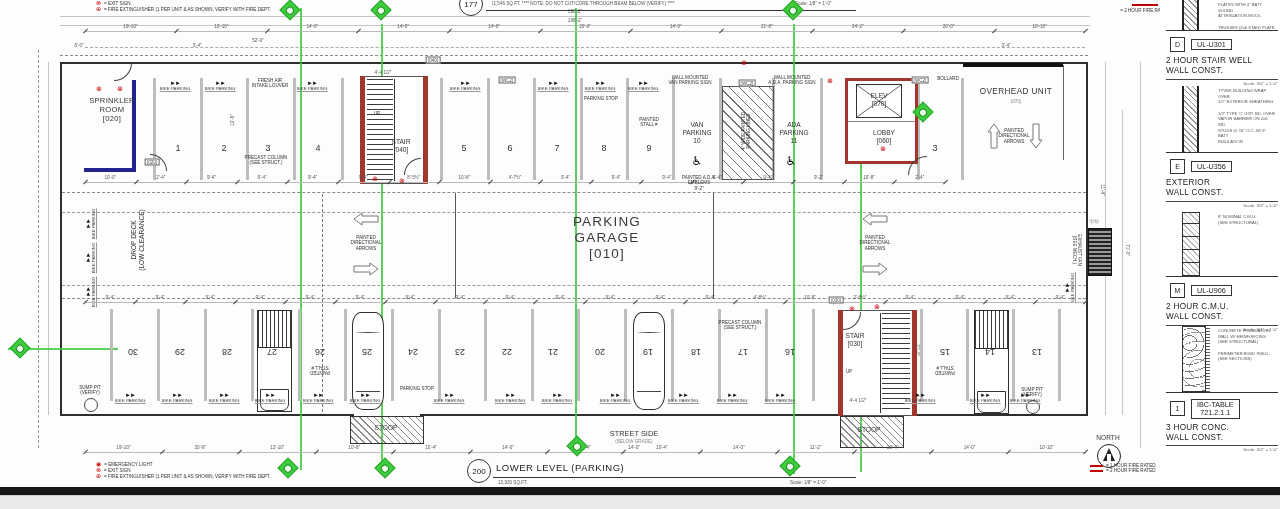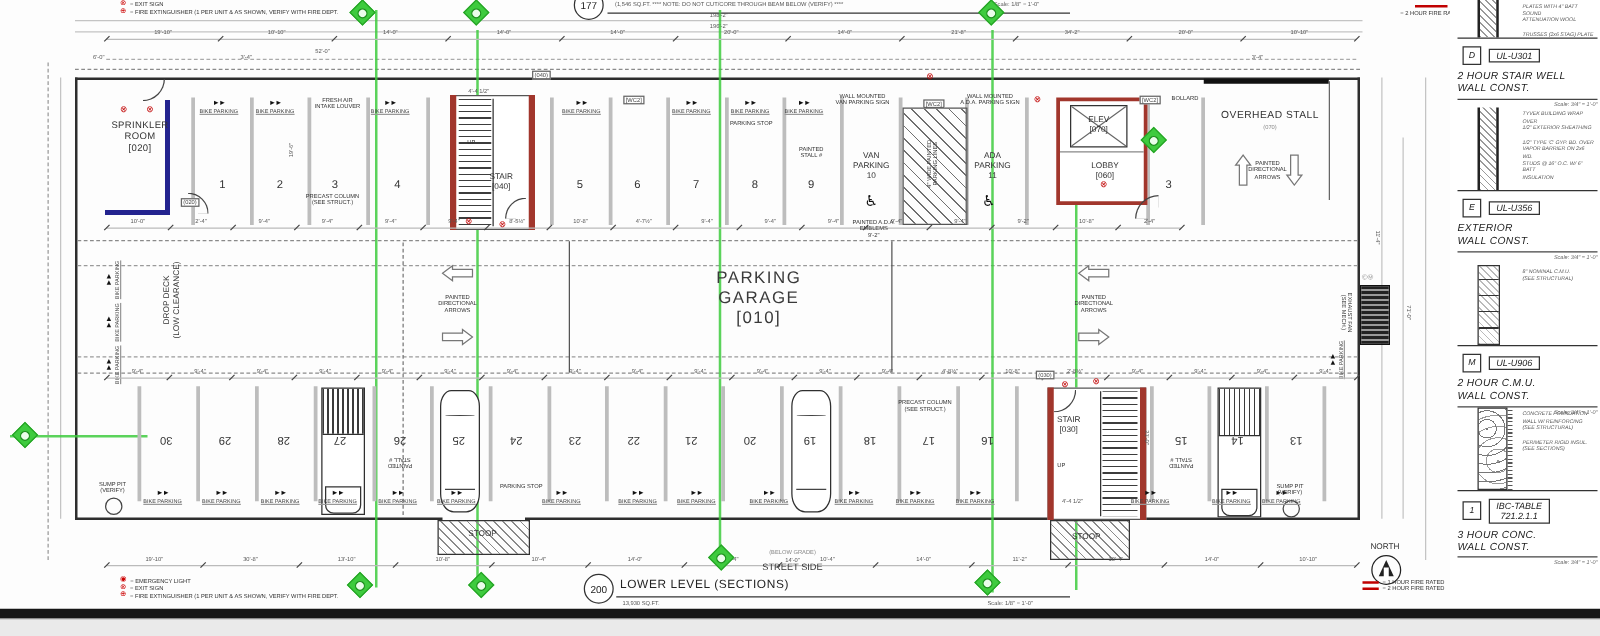--- a/index.html
+++ b/index.html
@@ -48,21 +48,21 @@
   .arrow{position:absolute;transform:translate(-50%,-50%);}
   .compass{position:absolute;width:22px;height:22px;border:1.6px solid #222;border-radius:50%;}
   .compass::after{content:"";position:absolute;left:4.5px;top:3px;width:0;height:0;
      border-left:6px solid transparent;border-right:6px solid transparent;border-bottom:13px solid #222;}
   .compass::before{content:"";position:absolute;left:8.5px;top:9px;width:4px;height:8px;background:#fff;z-index:2;}
   .legendrow{display:flex;align-items:center;gap:3px;white-space:nowrap;}
   .legicon{color:#c00;font-size:6px;line-height:1;}
   .leglabel{font-size:4.6px;color:#333;}
   .sym{position:absolute;transform:translate(-50%,-50%);font-size:7px;line-height:1;}
   
-  .detail{position:absolute;left:1166px;width:112px;font-style:italic;}
+  .detail{position:absolute;left:1166px;width:112px;}
   .dgraphic{position:relative;border-bottom:1px solid #333;}
   .wallbar{position:absolute;left:16px;top:0;bottom:0;width:13px;border-left:2.5px solid #222;
      border-right:2.5px solid #222;background:repeating-linear-gradient(45deg,#9a9a9a 0 1px,rgba(0,0,0,0) 1px 4px);}
   .wallbar.cmu{width:16px;border:1px solid #333;background:
      repeating-linear-gradient(0deg,rgba(0,0,0,0) 0 12px,#333 12px 13px),
      repeating-linear-gradient(45deg,#bbb 0 1px,rgba(0,0,0,0) 1px 4px);}
   .wallbar.conc{width:22px;border:1px solid #333;background:
      repeating-radial-gradient(circle at 30% 25%,#777 0 .8px,rgba(0,0,0,0) .8px 7px),
      repeating-radial-gradient(circle at 70% 65%,#999 0 .8px,rgba(0,0,0,0) .8px 9px);}
   .concstrip{position:absolute;left:40px;top:0;bottom:0;width:4px;
@@ -455,21 +455,21 @@
       <div class="tick" style="left: 885px; top: 299px;"></div>
       <div class="tick" style="left: 935px; top: 299px;"></div>
       <div class="tick" style="left: 985px; top: 299px;"></div>
       <div class="tick" style="left: 1035px; top: 299px;"></div>
       <div class="tick" style="left: 1085px; top: 299px;"></div>
       <div class="lbl room" style="left: 112px; top: 110px;">SPRINKLER<br>ROOM<br>[020]</div>
       <div class="lbl t6" style="left: 401px; top: 146px;">STAIR<br>[040]</div>
       <div class="lbl t6" style="left: 855px; top: 340px;">STAIR<br>[030]</div>
       <div class="lbl t6" style="left: 879px; top: 100px;">ELEV<br>[070]</div>
       <div class="lbl t6" style="left: 884px; top: 137px;">LOBBY<br>[060]</div>
-      <div class="lbl t8" style="left: 1016px; top: 92px;">OVERHEAD STALL</div>
+      <div class="lbl t8" style="left: 1016px; top: 92px;">OVERHEAD UNIT</div>
       <div class="lbl t4 gray" style="left: 1016px; top: 102px;">(070)</div>
       <div class="lbl big" style="left: 607px; top: 238px;">PARKING<br>GARAGE<br>[010]</div>
       <div class="lbl t6 rotl" style="left: 138px; top: 240px;">DROP DECK<br>(LOW CLEARANCE)</div>
       <div class="lbl t6" style="left: 697px; top: 133px;">VAN<br>PARKING<br>10</div>
       <div class="lbl t6" style="left: 794px; top: 133px;">ADA<br>PARKING<br>11</div>
       <div class="lbl t4" style="left: 366px; top: 243px;">PAINTED<br>DIRECTIONAL<br>ARROWS</div>
       <div class="lbl t4" style="left: 875px; top: 243px;">PAINTED<br>DIRECTIONAL<br>ARROWS</div>
       <div class="lbl t4" style="left: 1014px; top: 136px;">PAINTED<br>DIRECTIONAL<br>ARROWS</div>
       <div class="lbl t4" style="left: 270px; top: 83px;">FRESH AIR<br>INTAKE LOUVER</div>
       <div class="lbl t4" style="left: 690px; top: 80px;">WALL MOUNTED<br>VAN PARKING SIGN</div>
@@ -477,21 +477,21 @@
       <div class="lbl t4" style="left: 699px; top: 183px;">PAINTED A.D.A.<br>EMBLEMS<br>9'-2"</div>
       <div class="lbl t4" style="left: 266px; top: 160px;">PRECAST COLUMN<br>(SEE STRUCT.)</div>
       <div class="lbl t4" style="left: 740px; top: 325px;">PRECAST COLUMN<br>(SEE STRUCT.)</div>
       <div class="lbl t4 rotl" style="left: 746px; top: 131px;">4" WIDE PAINTED<br>PARKING LINES</div>
       <div class="lbl t4" style="left: 948px; top: 79px;">BOLLARD</div>
       <div class="lbl t4" style="left: 601px; top: 99px;">PARKING STOP</div>
       <div class="lbl t4" style="left: 417px; top: 389px;">PARKING STOP</div>
       <div class="lbl t4" style="left: 649px; top: 122px;">PAINTED<br>STALL #</div>
       <div class="lbl t4 flip" style="left: 320px; top: 370px;">PAINTED<br>STALL #</div>
       <div class="lbl t4 flip" style="left: 945px; top: 370px;">PAINTED<br>STALL #</div>
-      <div class="lbl t7" style="left: 634px; top: 454px;">STREET SIDE</div>
+      <div class="lbl t7" style="left: 634px; top: 434px;">STREET SIDE</div>
       <div class="lbl t4 gray" style="left: 634px; top: 442px;">(BELOW GRADE)</div>
       <div class="lbl t4 dim" style="left: 634px; top: 448px;">14'-0"</div>
       <div class="lbl t6" style="left: 386px; top: 428px;">STOOP</div>
       <div class="lbl t6" style="left: 869px; top: 430px;">STOOP</div>
       <div class="lbl t4" style="left: 90px; top: 390px;">SUMP PIT<br>(VERIFY)</div>
       <div class="lbl t4" style="left: 1032px; top: 392px;">SUMP PIT<br>(VERIFY)</div>
       <div class="lbl t4" style="left: 377px; top: 114px;">UP</div>
       <div class="lbl t4" style="left: 849px; top: 372px;">UP</div>
       <div class="lbl t4 dim" style="left: 383px; top: 73px;">4'-4 1/2"</div>
       <div class="lbl t4 dim" style="left: 858px; top: 401px;">4'-4 1/2"</div>
@@ -579,21 +579,21 @@
       <div class="marker" style="left: 385px; top: 468px;"></div>
       <div class="marker" style="left: 577px; top: 446px;"></div>
       <div class="marker" style="left: 790px; top: 466px;"></div>
     </div>
 
   <div>
     <div class="abs" style="left:467px;top:459px;width:22px;height:22px;border:1px solid #333;border-radius:50%;
                 display:flex;align-items:center;justify-content:center;font-size:8px;color:#222;background:#fff;">
         <span>200</span>
       </div>
-    <div class="abs" style="left:496px;top:462px;font-size:9.5px;letter-spacing:.5px;color:#222;">LOWER LEVEL (SECTIONS)</div>
+    <div class="abs" style="left:496px;top:462px;font-size:9.5px;letter-spacing:.5px;color:#222;">LOWER LEVEL (PARKING)</div>
     <div class="abs ln" style="left:493px;top:477px;width:363px;height:1px;background:#333;"></div>
     <div class="abs" style="left:498px;top:480px;font-size:4.6px;color:#555;">13,930 SQ.FT.</div>
     <div class="abs" style="left:790px;top:480px;font-size:4.6px;color:#555;">Scale: 1/8" = 1'-0"</div>
   </div>
 
   <div class="abs" style="left:96px;top:461px;">
       <div class="legendrow">
         <span class="legicon">◉</span>
         <span class="leglabel">= EMERGENCY LIGHT</span>
       </div>

